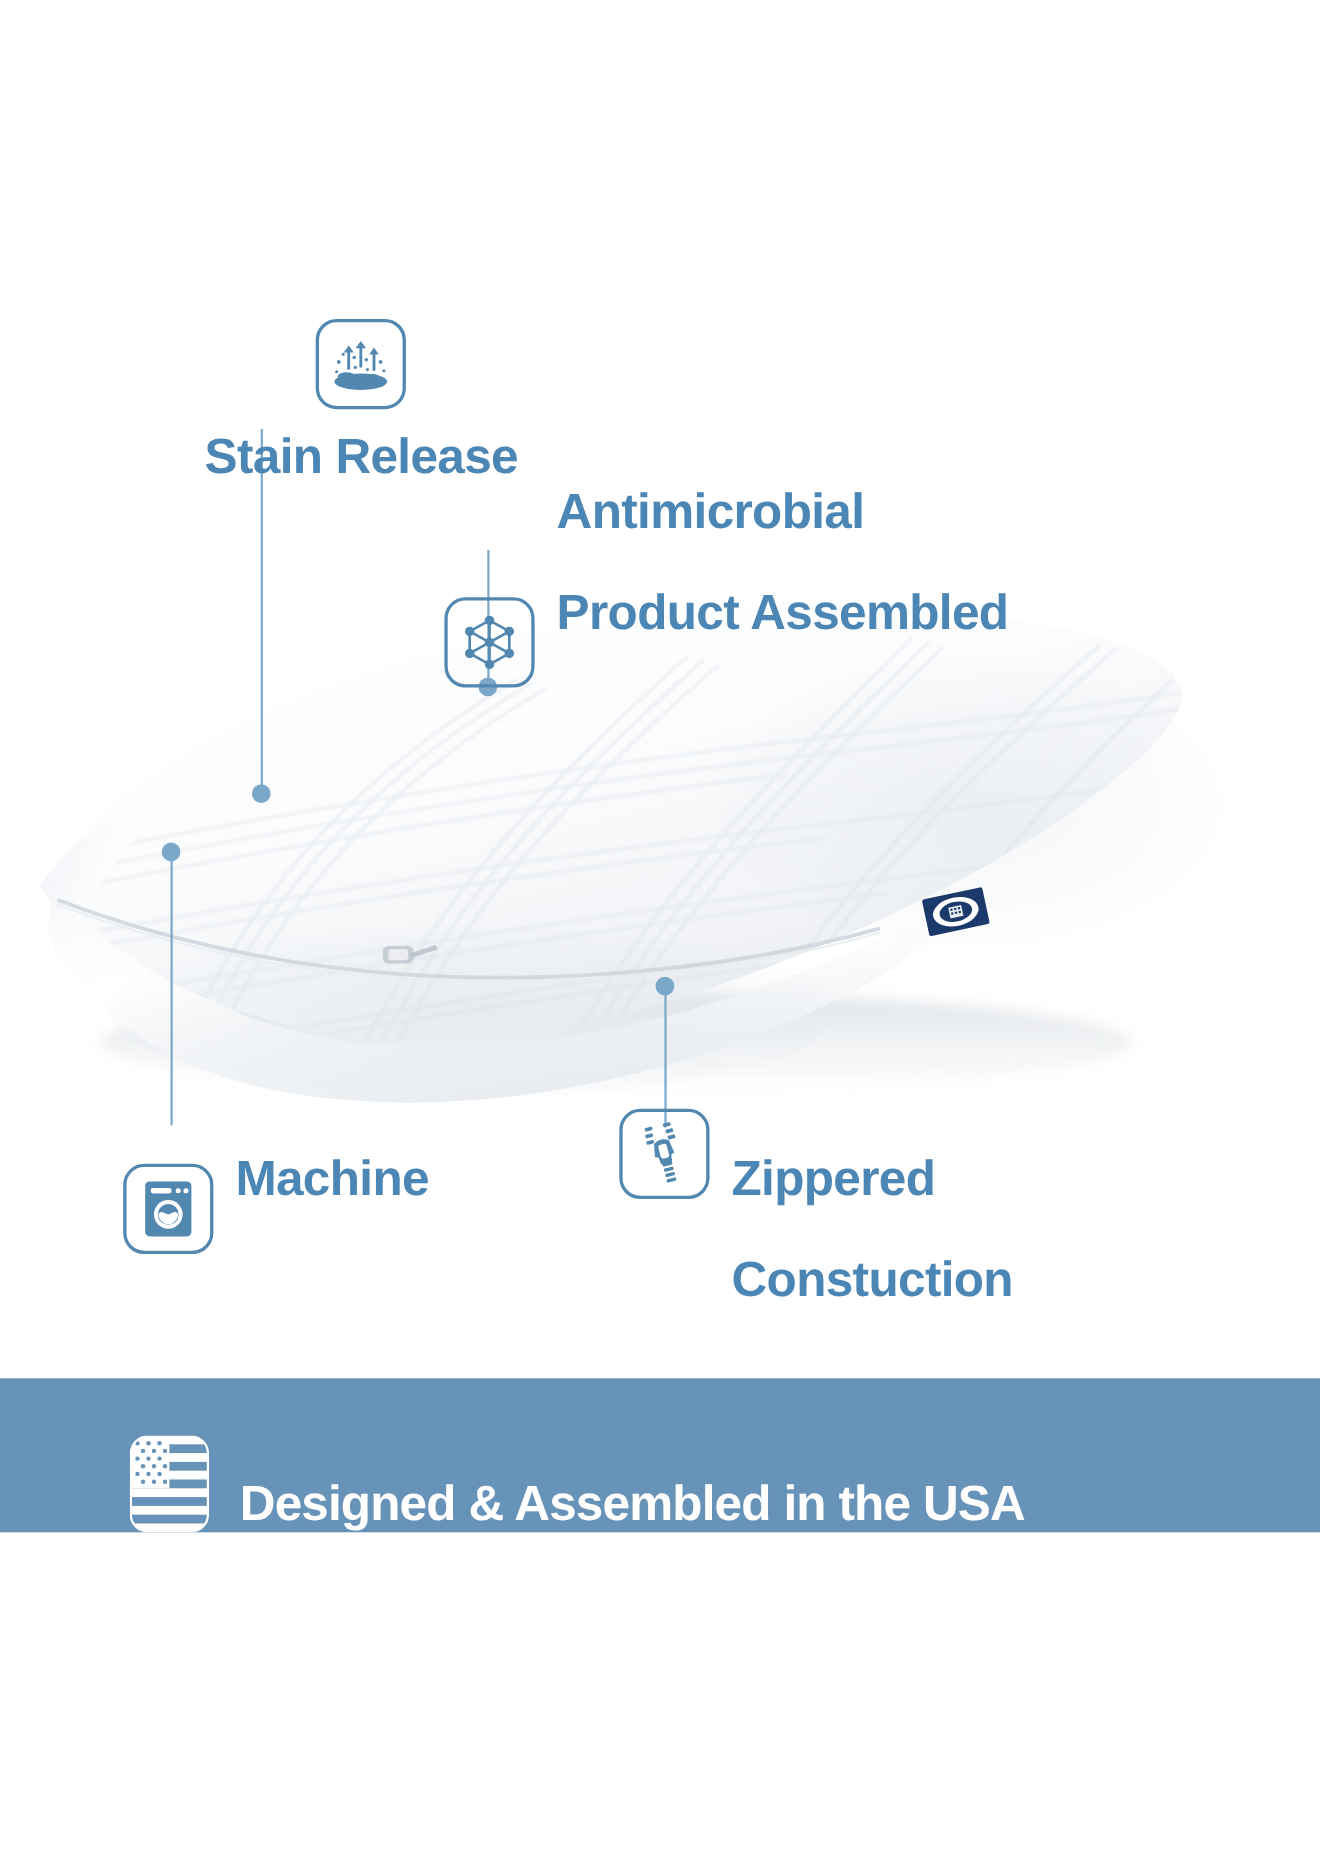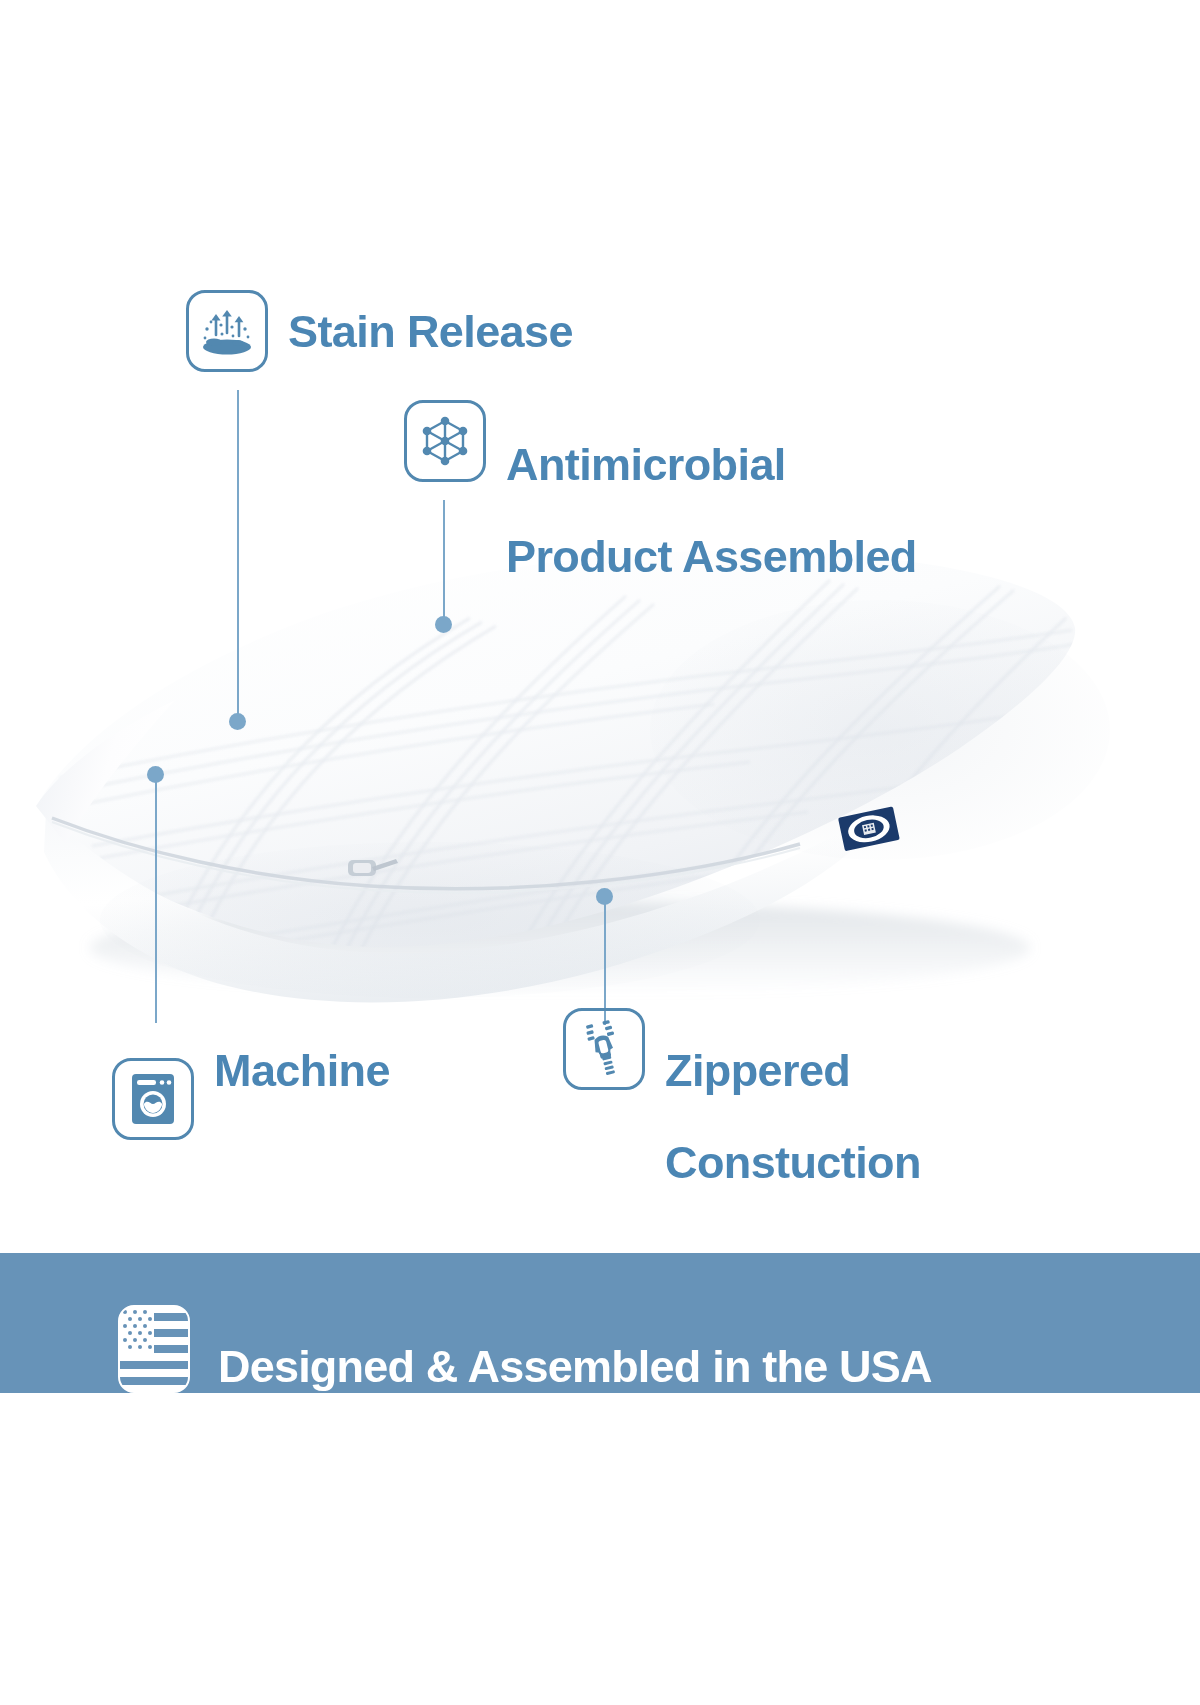--- a/index.html
+++ b/index.html
@@ -189,21 +189,21 @@
   <div>
     <div class="leader" style="left:155px; top:780px; height:243px;"></div>
     <div class="dot" style="left:147px; top:766px;"></div>
   </div>
 
   <div>
     <div class="leader" style="left:604px; top:900px; height:125px;"></div>
     <div class="dot" style="left:596px; top:888px;"></div>
   </div>
 
-  <div class="feature" style="left:186px; top:290px;">
+  <div class="feature" style="left:186px; top:290px;flex-direction:column;">
     <div class="ficon">
       <svg width="58" height="52" viewBox="0 0 58 52">
         <g fill="#5288b0">
 
           <ellipse cx="29" cy="42" rx="24" ry="7.5"></ellipse>
           <ellipse cx="16" cy="37" rx="8" ry="3.6"></ellipse>
           <ellipse cx="40" cy="38" rx="6" ry="3"></ellipse>
 
           <g stroke="#5288b0" stroke-width="2.6" stroke-linecap="round">
             <line x1="18" y1="30" x2="18" y2="14"></line>
@@ -222,21 +222,21 @@
           <circle cx="35" cy="31" r="1.4"></circle>
           <circle cx="47" cy="24" r="1.7"></circle>
           <circle cx="50" cy="32" r="1.4"></circle>
           <circle cx="7" cy="33" r="1.4"></circle>
         </g>
       </svg>
     </div>
     <div class="flabel">Stain Release</div>
   </div>
 
-  <div class="feature" style="left:404px; top:400px; align-items:flex-start;">
+  <div class="feature" style="left:404px; top:400px; align-items:flex-end;">
     <div class="ficon">
       <svg width="56" height="56" viewBox="0 0 56 56">
         <g stroke="#5288b0" stroke-width="2.4" stroke-linecap="round">
           <line x1="28" y1="8" x2="28" y2="28"></line>
           <line x1="28" y1="28" x2="28" y2="48"></line>
           <line x1="10" y1="18" x2="28" y2="28"></line>
           <line x1="46" y1="18" x2="28" y2="28"></line>
           <line x1="10" y1="38" x2="28" y2="28"></line>
           <line x1="46" y1="38" x2="28" y2="28"></line>
           <line x1="10" y1="18" x2="28" y2="8"></line>

